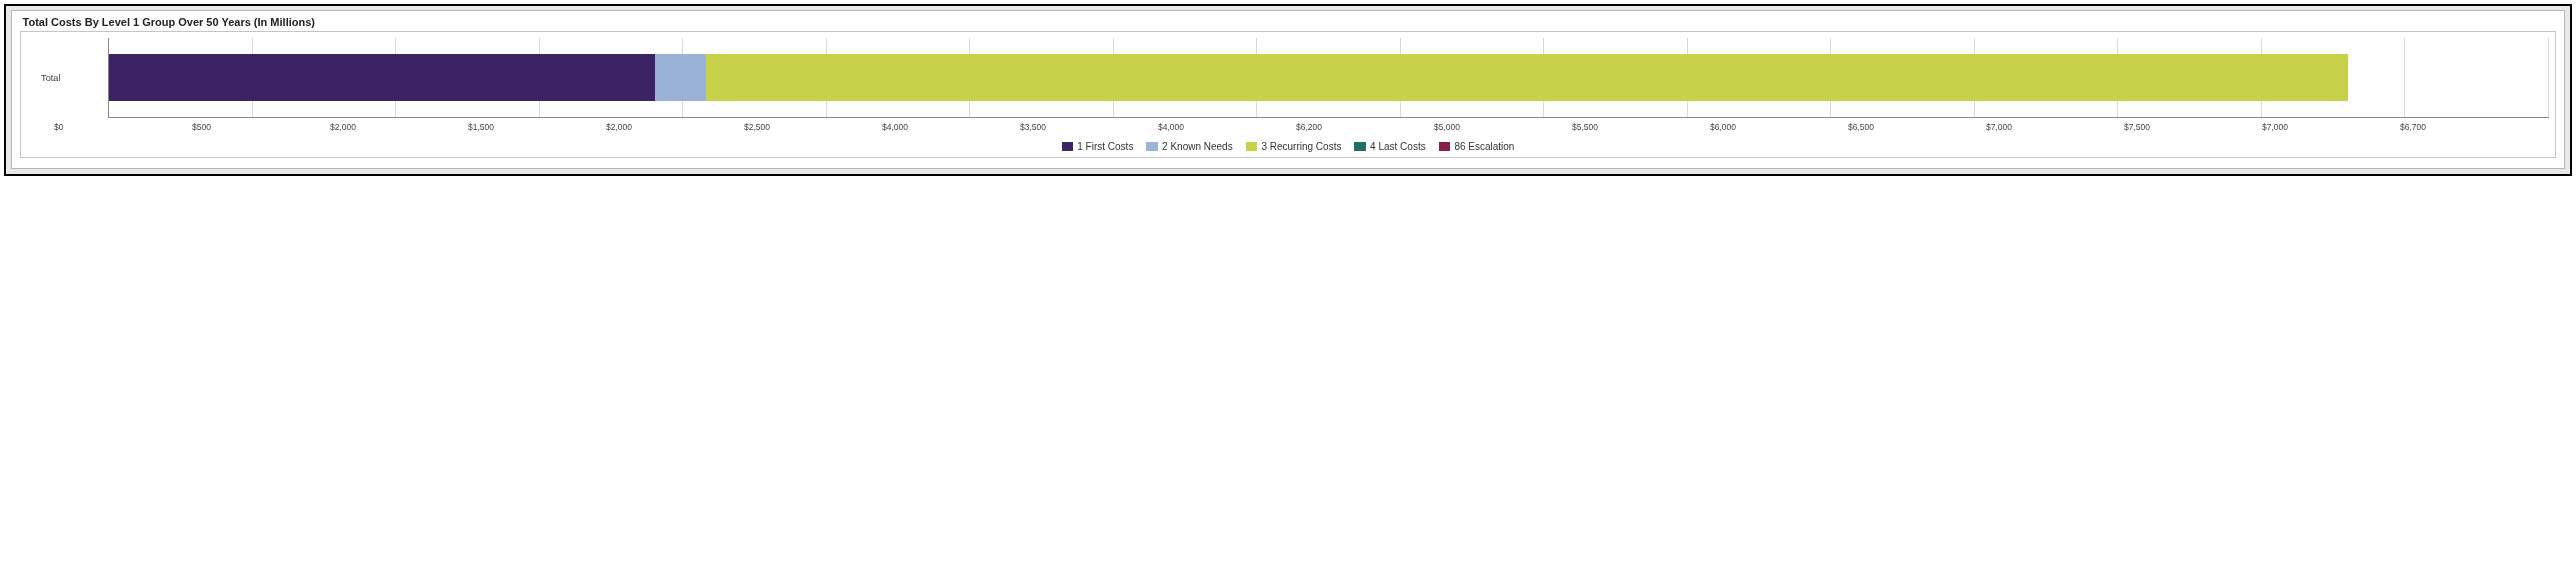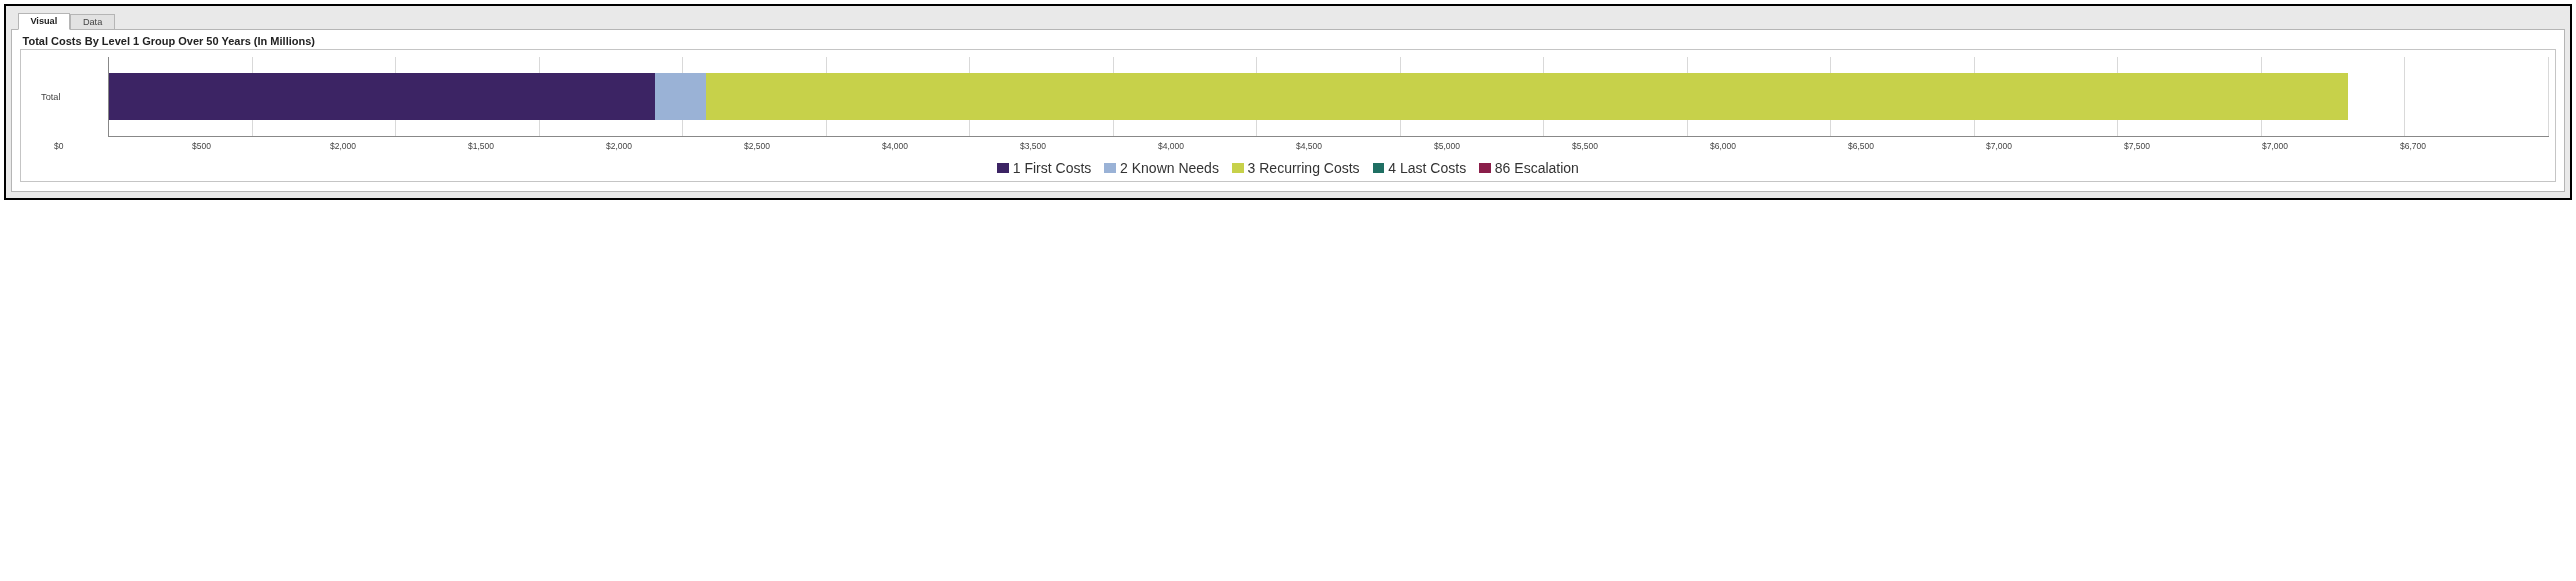--- a/index.html
+++ b/index.html
@@ -150,38 +150,34 @@
     justify-content: center;
     align-items: center;
     gap: 13px;
     margin-top: 9.2px;
     flex-wrap: wrap;
   }
   .legend-item {
     display: flex;
     align-items: center;
     gap: 3.9px;
-    font-size: 14px;
+    font-size: 10px;
     color: #333;
   }
   .legend-swatch {
     width: 11.8px;
     height: 9.2px;
     display: inline-block;
   }
 </style>
 </head>
 <body>
 
 <div class="outer-frame">
 
-  <div class="tabs">
-    <div class="tab active">Visual</div>
-    <div class="tab">Data</div>
-  </div>
 
   <div class="panel">
 
 
     <div class="chart-title">Total Costs By Level 1 Group Over 50 Years (In Millions)</div>
 
     <div class="chart-frame">
       <div class="chart-area">
         <div class="y-axis">
           <span>Total</span>
@@ -217,21 +213,21 @@
       <div class="x-axis" id="x-axis">
           <div class="x-tick">$0</div>
           <div class="x-tick">$500</div>
           <div class="x-tick">$2,000</div>
           <div class="x-tick">$1,500</div>
           <div class="x-tick">$2,000</div>
           <div class="x-tick">$2,500</div>
           <div class="x-tick">$4,000</div>
           <div class="x-tick">$3,500</div>
           <div class="x-tick">$4,000</div>
-          <div class="x-tick">$4,500</div>
+          <div class="x-tick">$6,200</div>
           <div class="x-tick">$5,000</div>
           <div class="x-tick">$5,500</div>
           <div class="x-tick">$6,000</div>
           <div class="x-tick">$6,500</div>
           <div class="x-tick">$7,000</div>
           <div class="x-tick">$7,500</div>
           <div class="x-tick">$7,000</div>
           <div class="x-tick">$6,700</div>
         </div>
 

